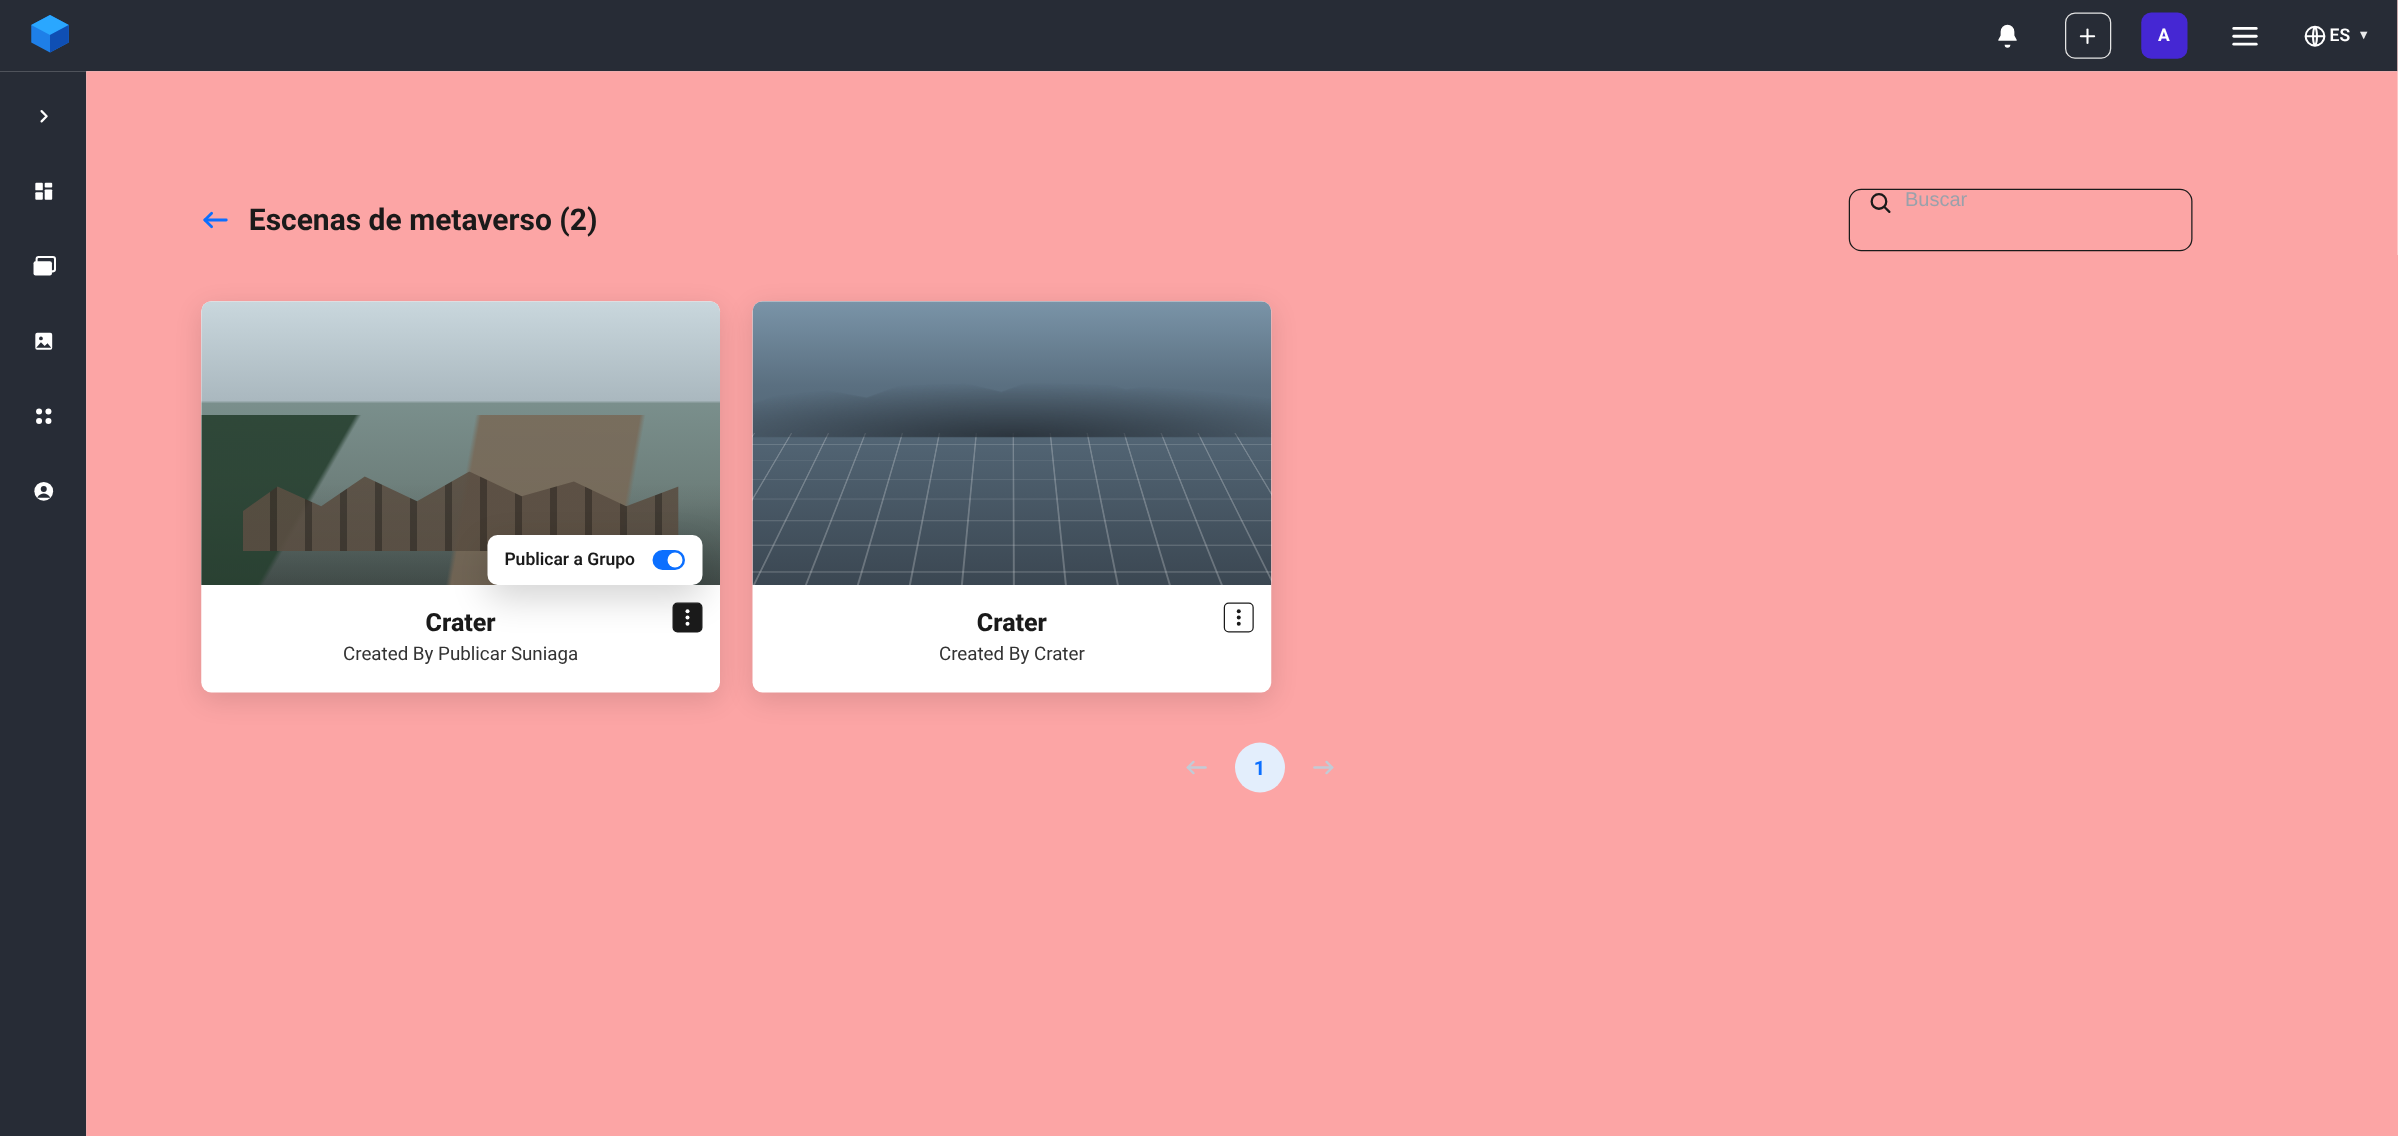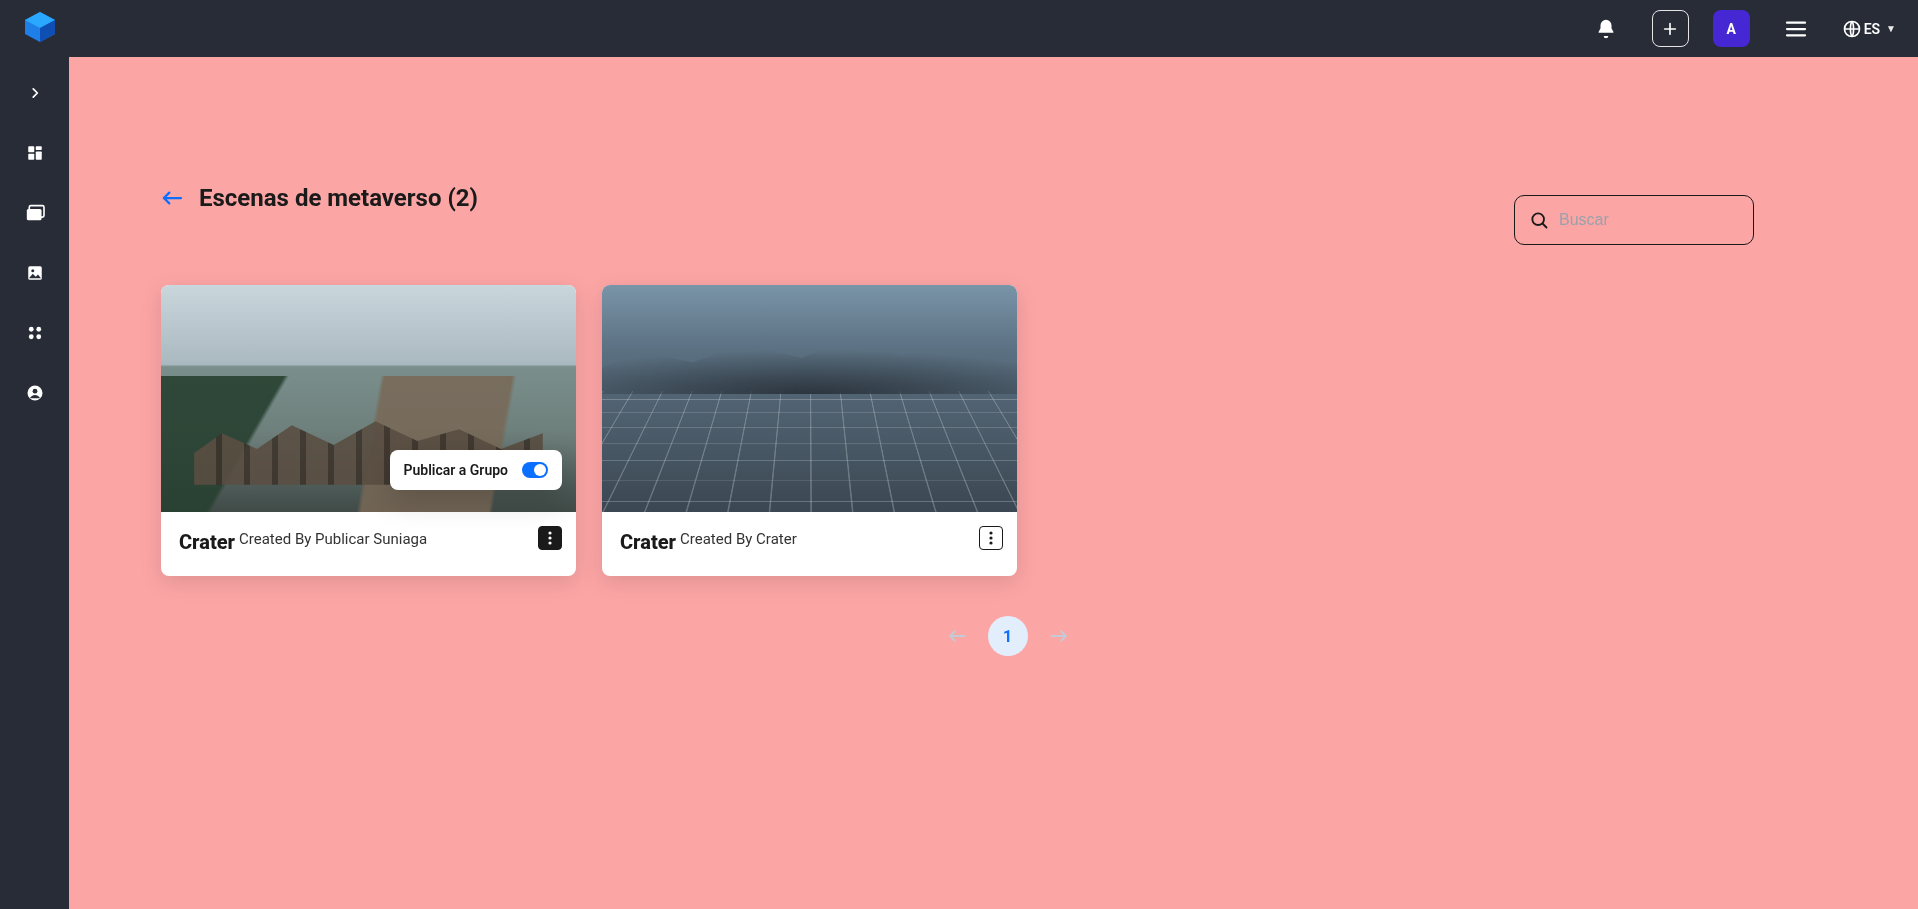--- a/index.html
+++ b/index.html
@@ -97,30 +97,29 @@
     gap: 16px;
   }
   .back-arrow { color: #0b6fff; cursor: pointer; display:flex; align-items:center; }
   .page-title {
     font-size: 24px;
     font-weight: 700;
     color: #1a1a1a;
   }
 
   .search-box {
-    width: 240px;
+    width: 275px;
     height: 50px;
     border: 1.5px solid #1a1a1a;
     border-radius: 10px;
     display: flex;
-    align-items: center;
+    align-items: flex-start;
     padding: 0 14px;
     gap: 10px;
     margin-right: 100px;
-    margin-top: 44px;
   }
   .search-box input {
     border: none;
     outline: none;
     flex: 1;
     font-size: 16px;
     color: #333;
     background: transparent;
   }
   .search-box input::placeholder { color: #9aa1ab; }
@@ -186,23 +185,24 @@
   .thumb-terrain::after{
     content:"";
     position:absolute; left:0; right:0; top:8%; height:40%;
     background: radial-gradient(120% 80% at 50% 100%, rgba(40,48,56,.9), transparent 60%);
     clip-path: polygon(0 100%, 0 70%, 10% 55%, 22% 65%, 34% 45%, 48% 60%, 60% 40%, 72% 58%, 84% 48%, 100% 62%, 100% 100%);
   }
 
   .card-body {
     padding: 18px 18px 22px;
     display: flex;
-    flex-direction: row;
+    flex-direction: column;
     gap: 4px;
     position: relative;
+    align-items: center;
   }
   .card-title { font-size: 20px; font-weight: 800; }
   .card-sub   { font-size: 15px; color: #333; }
 
   .kebab {
     position: absolute;
     top: 14px; right: 14px;
     width: 24px; height: 24px;
     border: 1px solid #1a1a1a;
     border-radius: 4px;

